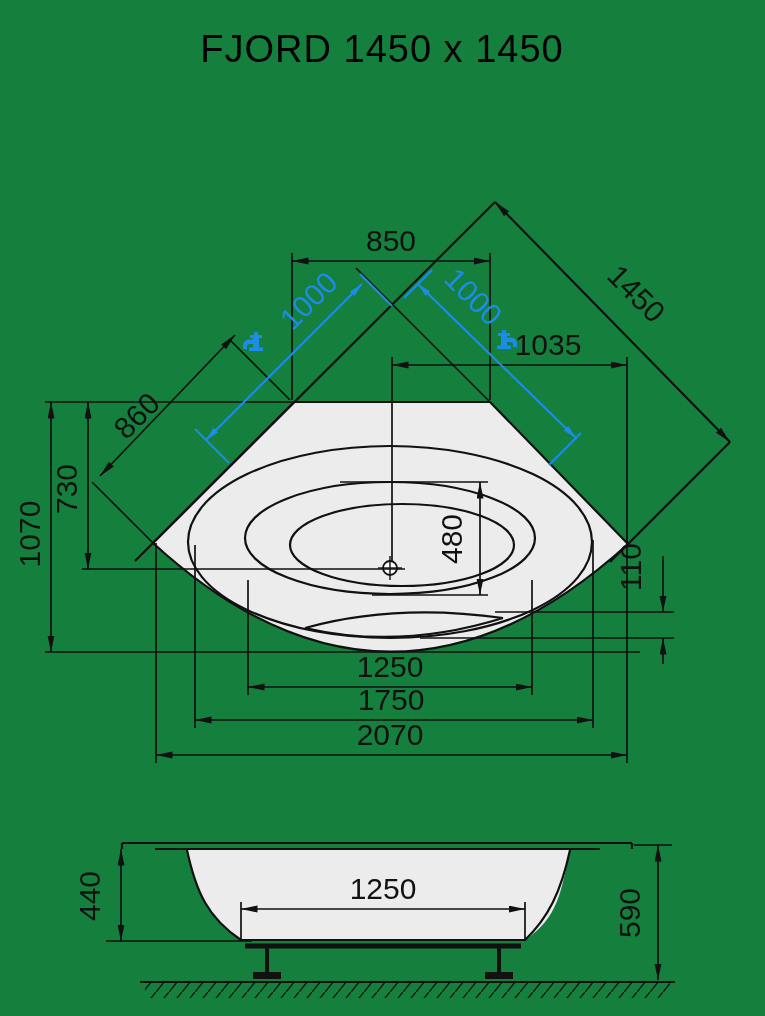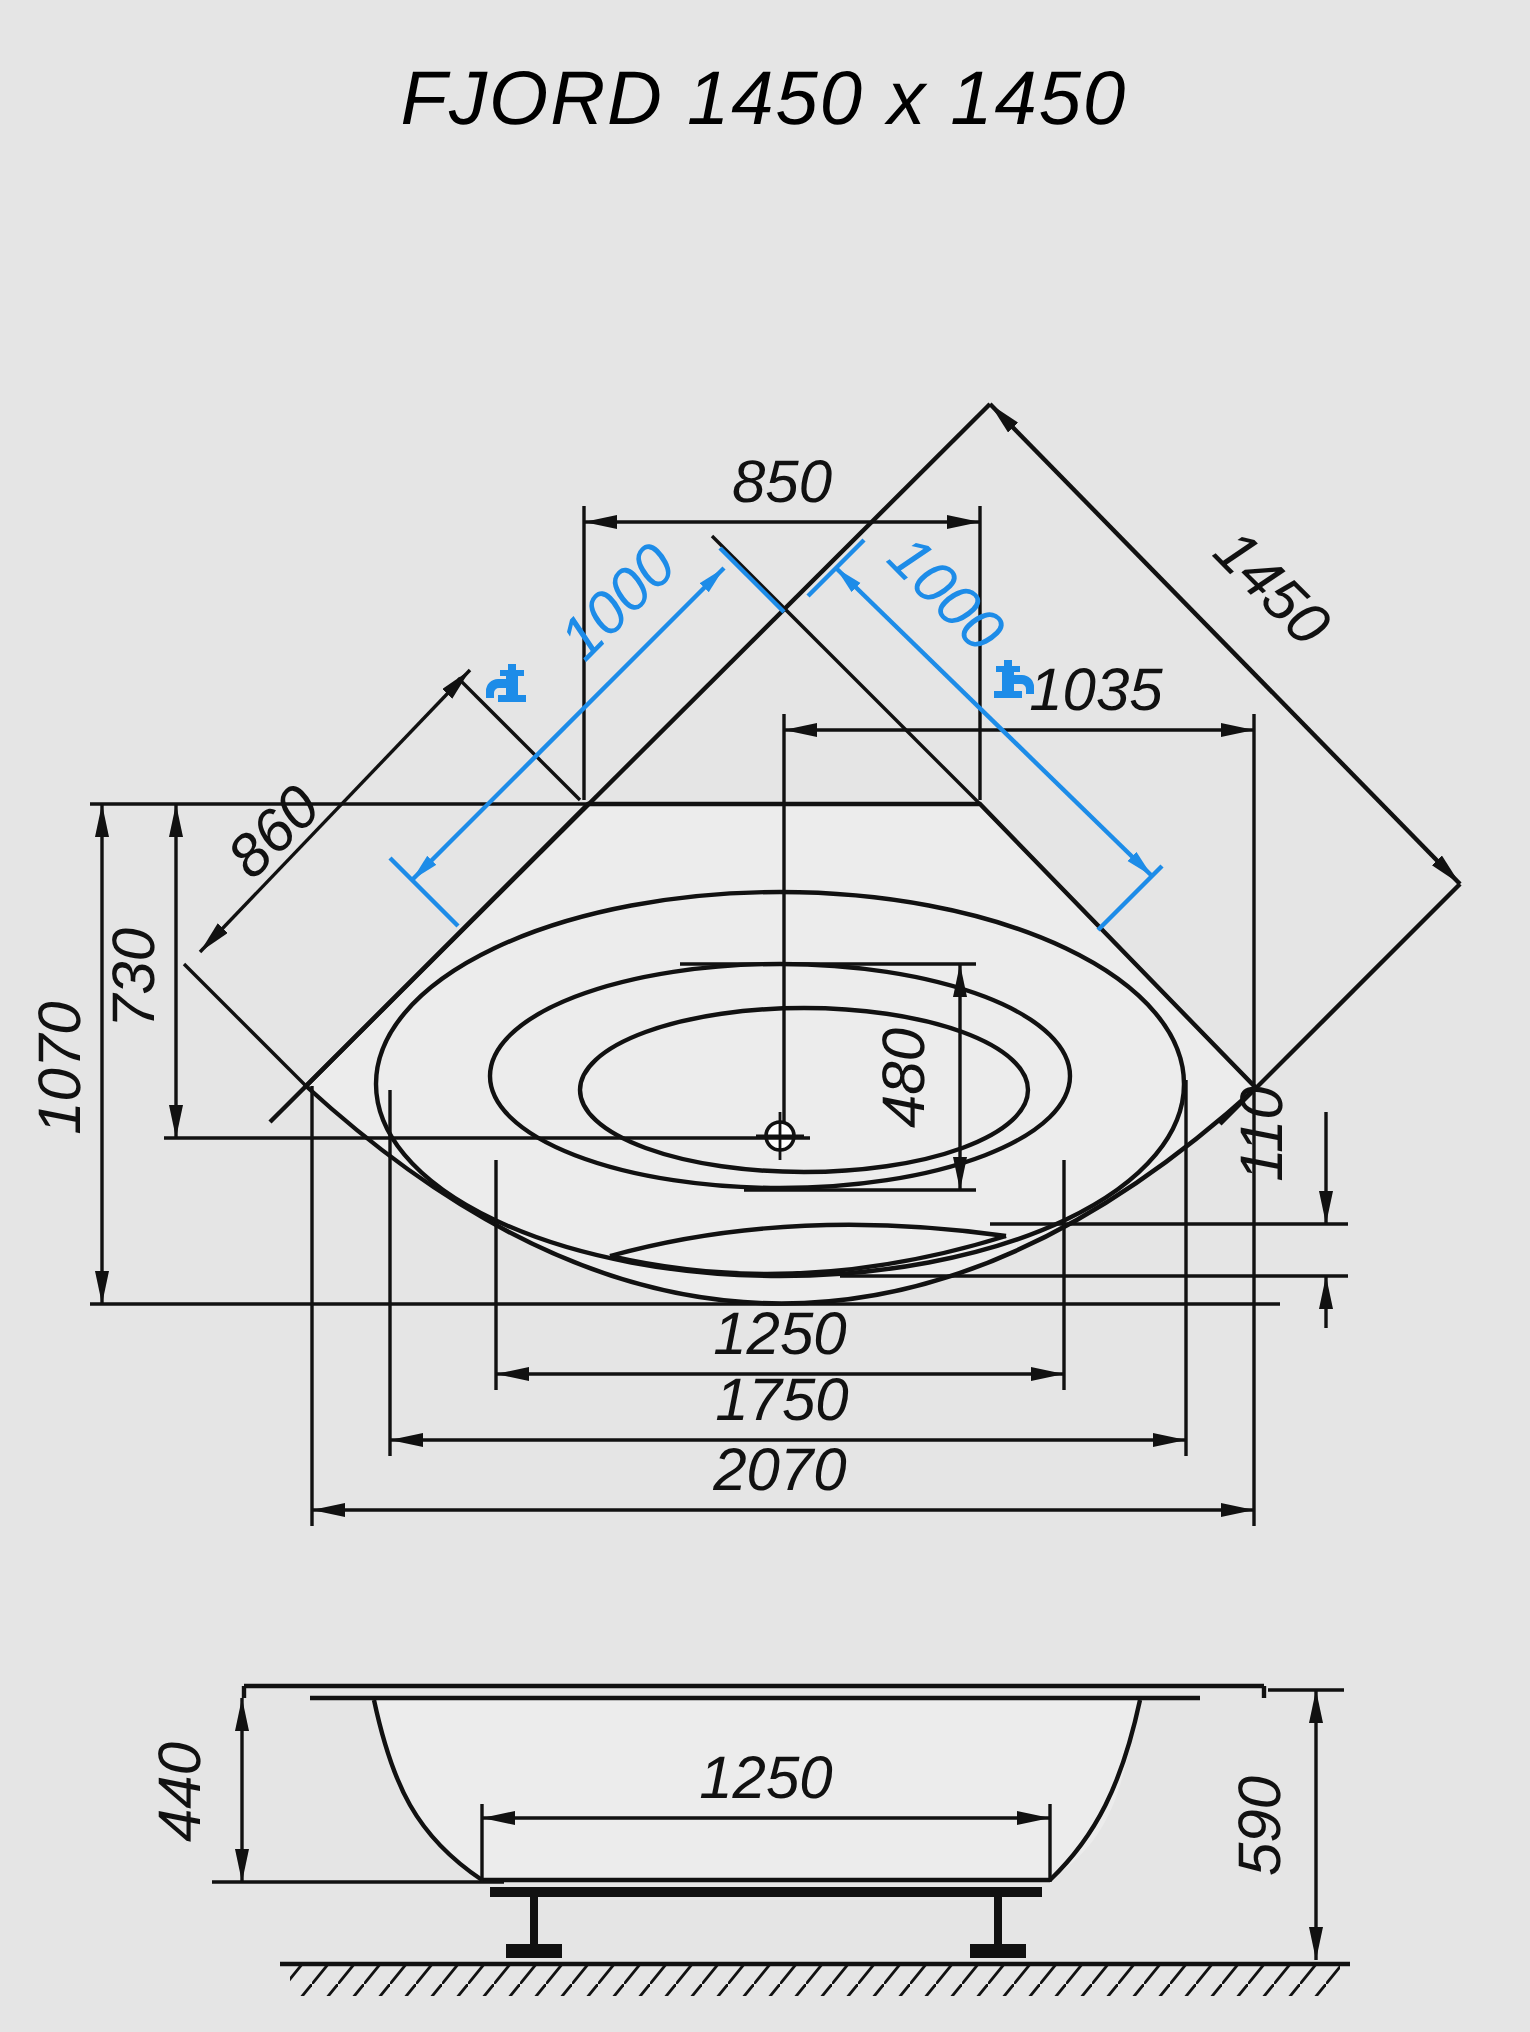--- a/index.html
+++ b/index.html
@@ -1,17 +1,17 @@
 <!DOCTYPE html>
 <html><head>
 <meta charset="utf-8">
 <style>
   html,body{margin:0;padding:0;background:#fff;}
-  .page{position:relative;width:765px;height:1016px;background:#e5e5e5;overflow:hidden;
-        font-family:"Liberation Sans",sans-serif;font-style:italic;}
+  .page{position:relative;width:765px;height:1016px;background:#15803d;overflow:hidden;
+        font-family:"Liberation Sans",sans-serif;}
   svg{display:block}
   .ln  {stroke:#111;stroke-width:2.2;fill:none;stroke-linecap:butt;}
   .dl  {stroke:#111;stroke-width:1.7;fill:none;}
   .bold{stroke:#111;stroke-width:5;fill:none;}
   .blu {stroke:#1d8ce8;stroke-width:2.2;fill:none;}
   .tub {fill:#ececec;}
   .dim {font-size:30px;fill:#111;text-anchor:middle;}
   .dimb{font-size:30px;fill:#1d8ce8;text-anchor:middle;}
   .ttl {font-size:38px;fill:#000;text-anchor:middle;letter-spacing:1px;}
 </style>

